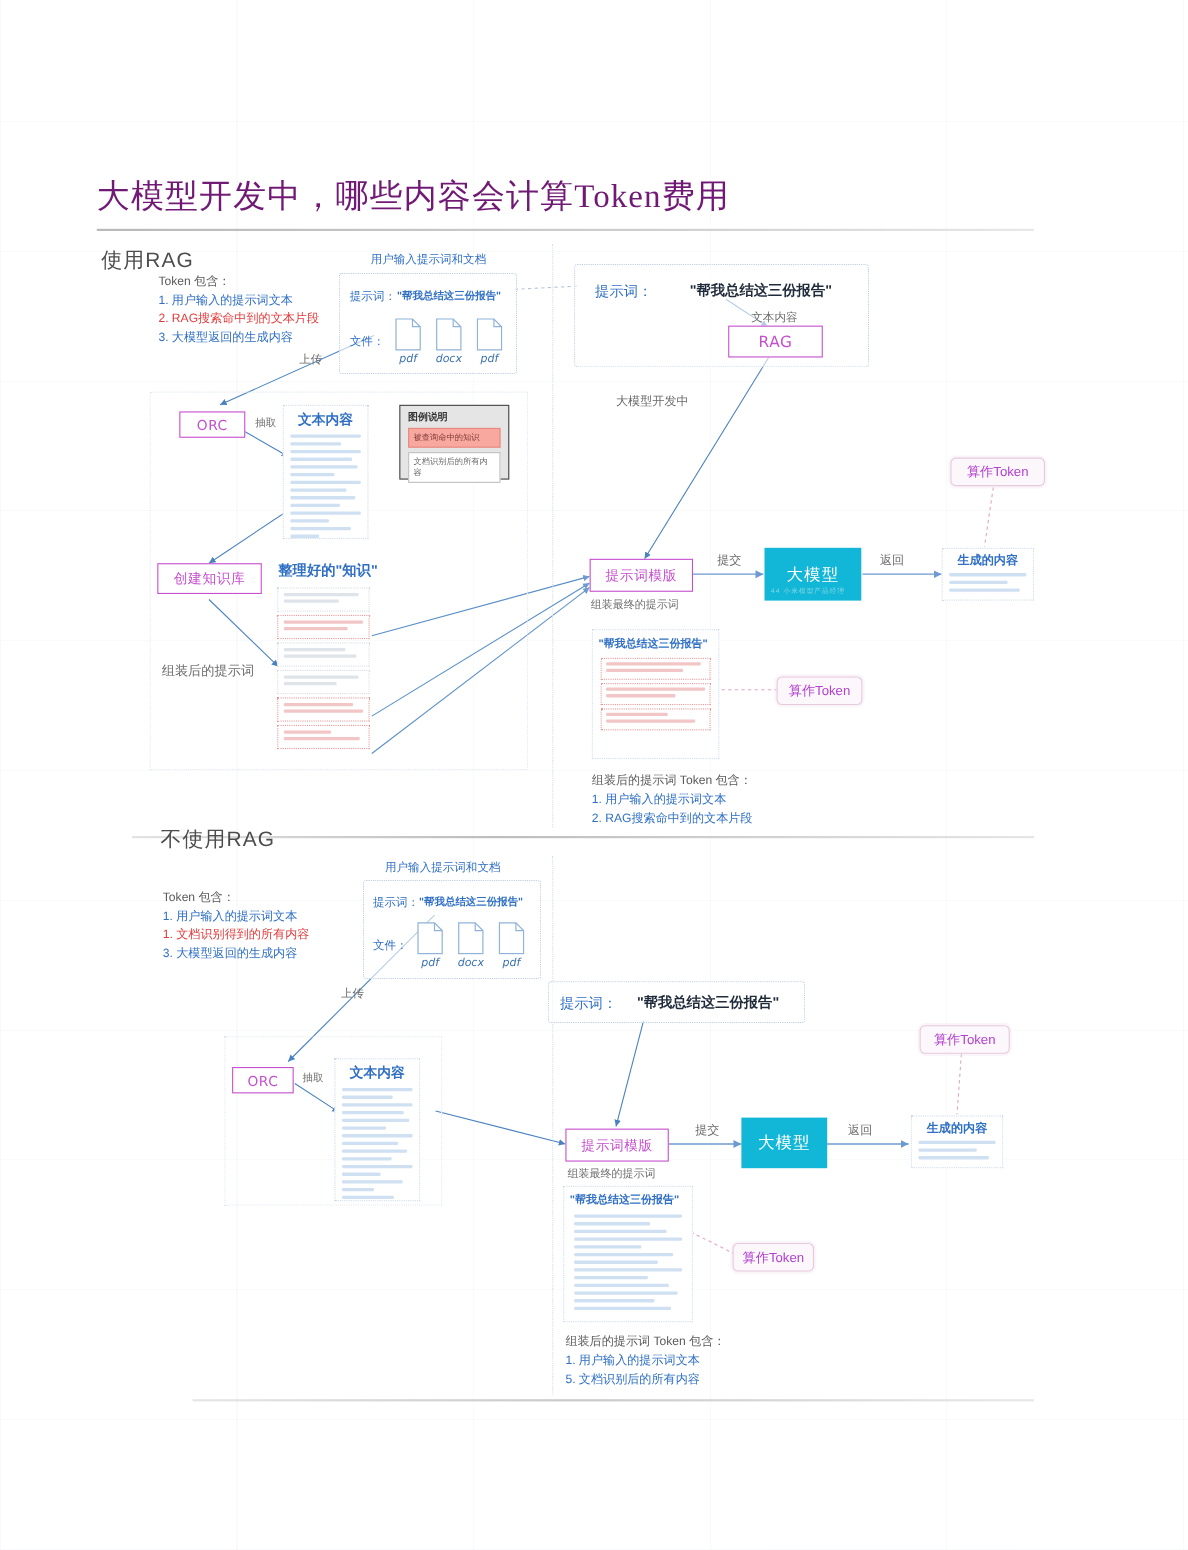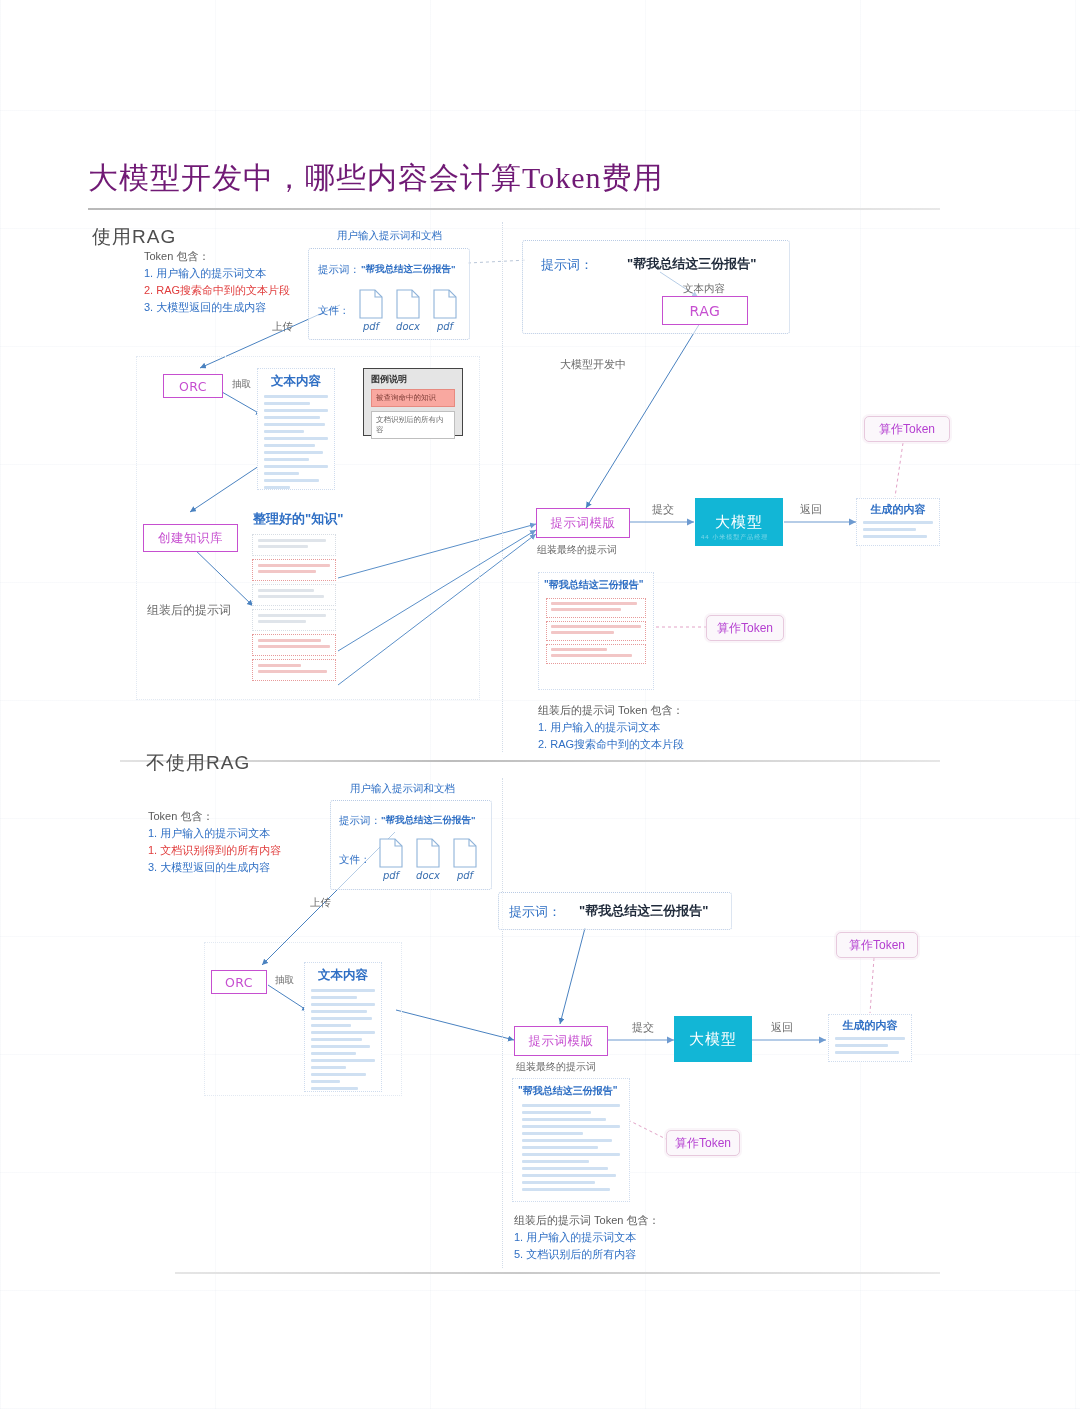--- a/index.html
+++ b/index.html
@@ -220,21 +220,21 @@
         <div class="ln" style="width:40%"></div>
     </div>
   </div>
 
   <div class="abs legend" style="left:363px;top:368px;width:98px;height:66px;">
     <div class="lt">图例说明</div>
     <div class="sw a">被查询命中的知识</div>
     <div class="sw b">文档识别后的所有内容</div>
   </div>
 
-  <div class="abs purple hand" style="left:143px;top:524px;width:93px;height:26px;font-family:Liberation Serif, serif;">创建知识库</div>
+  <div class="abs purple hand" style="left:143px;top:512px;width:93px;height:26px;font-family:Liberation Serif, serif;">创建知识库</div>
   <div class="abs cap-gray" style="left:147px;top:602px;font-size:12px;">组装后的提示词</div>
 
   <div class="abs blue-head" style="left:253px;top:510px;">整理好的"知识"</div>
   <div class="abs" style="left:252px;top:534px;width:84px;">
     <div class="chunk">
         <div class="ln g" style="width:95%"></div>
         <div class="ln g" style="width:70%"></div>
       </div>
     <div class="chunk hit">
         <div class="ln r" style="width:100%"></div>

